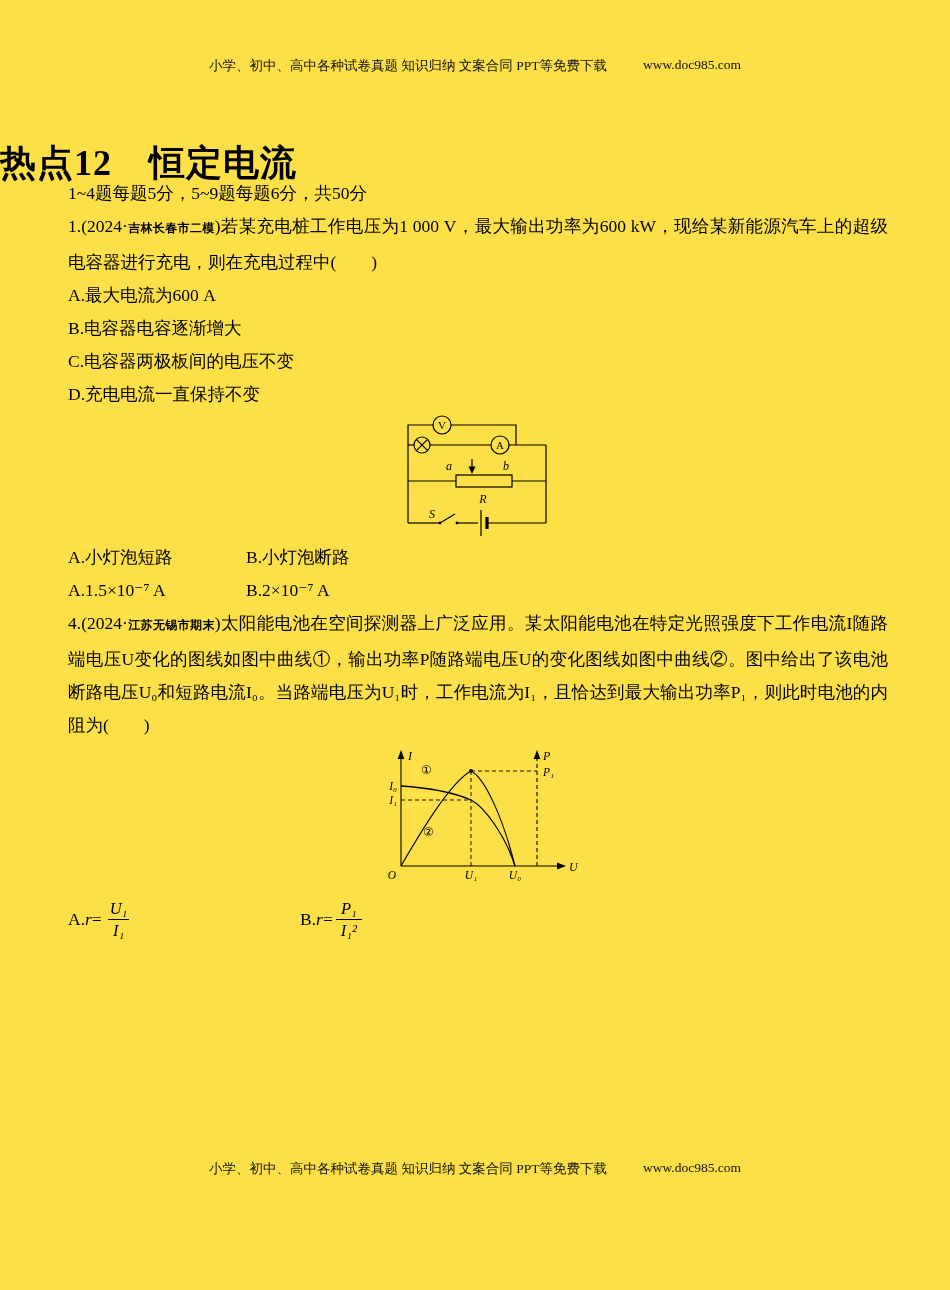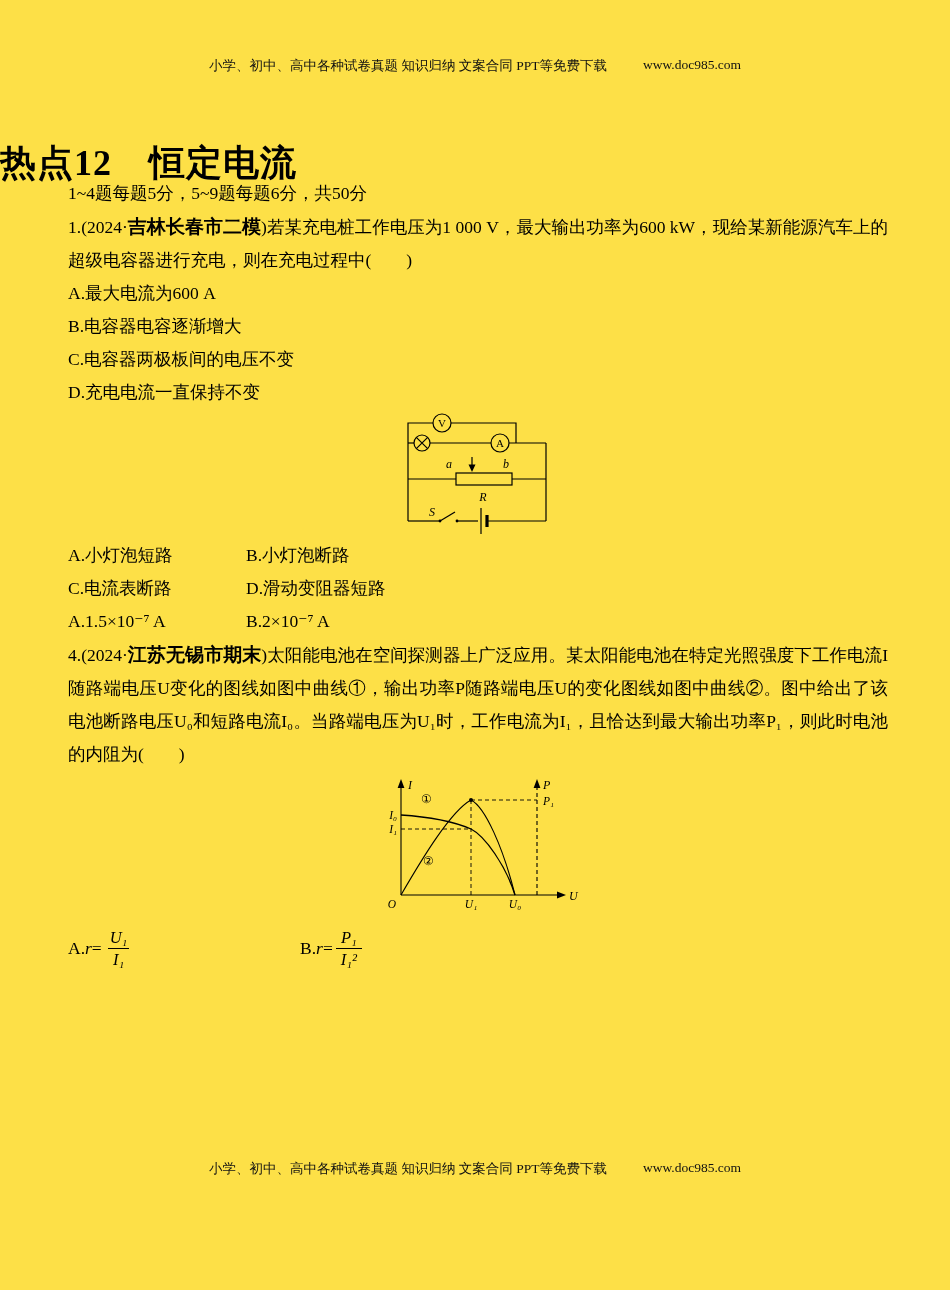--- a/index.html
+++ b/index.html
@@ -27,21 +27,21 @@
     letter-spacing:1px;
     font-family:"Liberation Serif","DejaVu Serif",serif;
     margin-top:21px;
   }
   .content {
     position:absolute; top:177px; left:68px; right:62px;
     font-size:17.5px; line-height:33px;
     text-align:justify;
   }
   .para { margin:0; }
-  .src { font-weight:700; font-family:Liberation Sans, sans-serif; font-size:19px; }
+  .src { font-weight:700; font-family:Liberation Mono, monospace; font-size:12px; }
   .opt-line { line-height:33px; }
   .opt-col { display:inline-block; width:178px; }
   .fig-wrap { text-align:center; margin:2px 0; line-height:0; }
   svg text { font-family:"Liberation Serif","DejaVu Serif",serif; }
   .var { font-style:italic; }
   .frac-row { display:flex; align-items:center; margin-top:6px; height:50px; }
   .fopt { display:inline-flex; align-items:center; }
   .fopt-a { width:232px; }
   .frac { display:inline-flex; flex-direction:column; align-items:center; margin-left:3px; font-size:16.5px; }
   .frac .num, .frac .den { display:block; line-height:21px; padding:0 5px; }
@@ -107,21 +107,20 @@
         <text x="48" y="16" font-size="11" text-anchor="middle">V</text>
         <text x="106" y="36" font-size="11" text-anchor="middle">A</text>
         <text x="55" y="57" font-size="12" font-style="italic" text-anchor="middle">a</text>
         <text x="112" y="57" font-size="12" font-style="italic" text-anchor="middle">b</text>
         <text x="89" y="90" font-size="12" font-style="italic" text-anchor="middle">R</text>
         <text x="38" y="105" font-size="12" font-style="italic" text-anchor="middle">S</text>
       </svg>
     </div>
 
     <div class="opt-line"><span class="opt-col">A.小灯泡短路</span><span>B.小灯泡断路</span></div>
-    <div class="opt-line"><span class="opt-col">C.电流表断路</span><span>D.滑动变阻器短路</span></div>
 
     <div class="opt-line"><span class="opt-col">A.1.5×10⁻⁷ A</span><span>B.2×10⁻⁷ A</span></div>
 
     <p class="para"><span>4.(2024·</span><span class="src">江苏无锡市期末</span><span>)</span><span>太阳能电池在空间探测器上广泛应用。某太阳能电池在特定光照强度下工作电流I随路端电压U变化的图线如图中曲线①，输出功率P随路端电压U的变化图线如图中曲线②。图中给出了该电池断路电压U₀和短路电流I₀。当路端电压为U₁时，工作电流为I₁，且恰达到最大输出功率P₁，则此时电池的内阻为(　　)</span></p>
 
     <div class="fig-wrap">
       <svg width="215" height="144" viewBox="0 0 215 144">
         <g stroke="#000" fill="none" stroke-width="1.1">
 
           <path d="M30,122 L30,13"></path>

